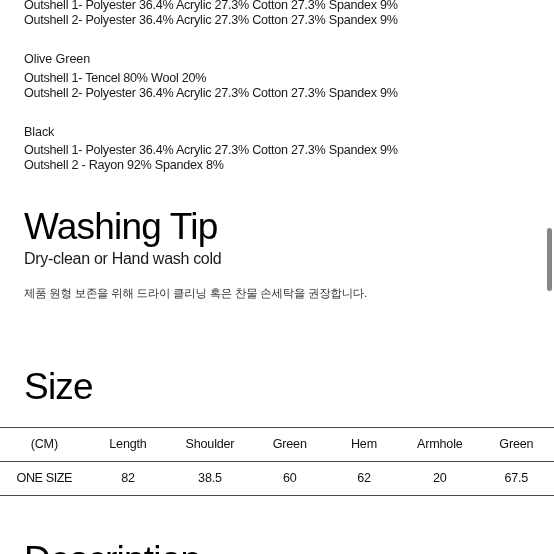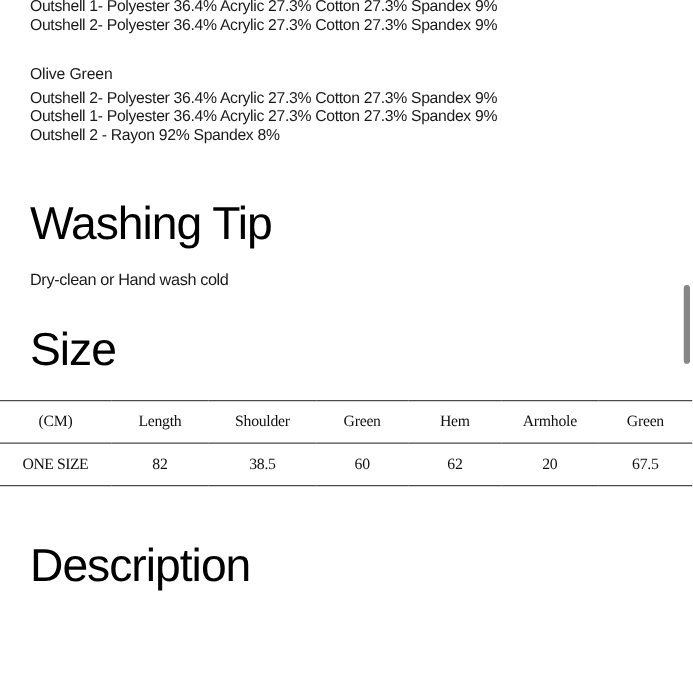--- a/index.html
+++ b/index.html
@@ -57,57 +57,56 @@
   
   .section-heading {
     font-size: 37px;
     line-height: 44px;
     font-weight: 400;
     letter-spacing: -0.8px;
     color: #000000;
     margin: 0;
   }
   .heading-washing {
-    margin-top: 41px;
+    margin-top: 31px;
   }
   .heading-size {
-    margin-top: 24px;
+    margin-top: 63px;
   }
   .heading-description {
     margin-top: 42px;
   }
 
   
   .wash-en {
-    font-size: 13px;
+    font-size: 16px;
     line-height: 20px;
     letter-spacing: -0.3px;
     color: #1a1a1a;
-    margin-top: 13px;
+    margin-top: 0;
   }
   .wash-kr {
     font-size: 11.4px;
     line-height: 18px;
     letter-spacing: -0.2px;
     color: #333333;
     margin-top: 15px;
   }
 
   
   .size-table-wrap {
     margin-top: 18px;
     margin-left: -24px;
     margin-right: -24px;
     width: 554px;
   }
   table.size-table {
     width: 100%;
     border-collapse: collapse;
     table-layout: fixed;
-    font-family: Liberation Serif, serif;
   }
   table.size-table th,
   table.size-table td {
     text-align: center;
     font-size: 12.6px;
     letter-spacing: -0.2px;
     color: #111111;
     font-weight: 400;
     padding: 0;
     height: 33px;
@@ -154,28 +153,31 @@
 <body>
 
 <div class="page">
   <div class="content">
 
     <div class="fabric-block">
       <div class="fabric-line">Outshell 1- Polyester 36.4% Acrylic 27.3% Cotton 27.3% Spandex 9%</div>
       <div class="fabric-line">Outshell 2- Polyester 36.4% Acrylic 27.3% Cotton 27.3% Spandex 9%</div>
 
       <div class="color-name">Olive Green</div>
+      <div class="fabric-line">Outshell 1- Tencel 80% Wool 20%</div>
       <div class="fabric-line">Outshell 2- Polyester 36.4% Acrylic 27.3% Cotton 27.3% Spandex 9%</div>
 
+      <div class="color-name">Black</div>
       <div class="fabric-line">Outshell 1- Polyester 36.4% Acrylic 27.3% Cotton 27.3% Spandex 9%</div>
       <div class="fabric-line">Outshell 2 - Rayon 92% Spandex 8%</div>
     </div>
 
     <h2 class="section-heading heading-washing">Washing Tip</h2>
     <div class="wash-en">Dry-clean or Hand wash cold</div>
+    <div class="wash-kr">제품 원형 보존을 위해 드라이 클리닝 혹은 찬물 손세탁을 권장합니다.</div>
 
     <h2 class="section-heading heading-size">Size</h2>
     <div class="size-table-wrap">
       <table class="size-table">
         <colgroup>
           <col class="c0">
             <col class="c1">
             <col class="c2">
             <col class="c3">
             <col class="c4">

